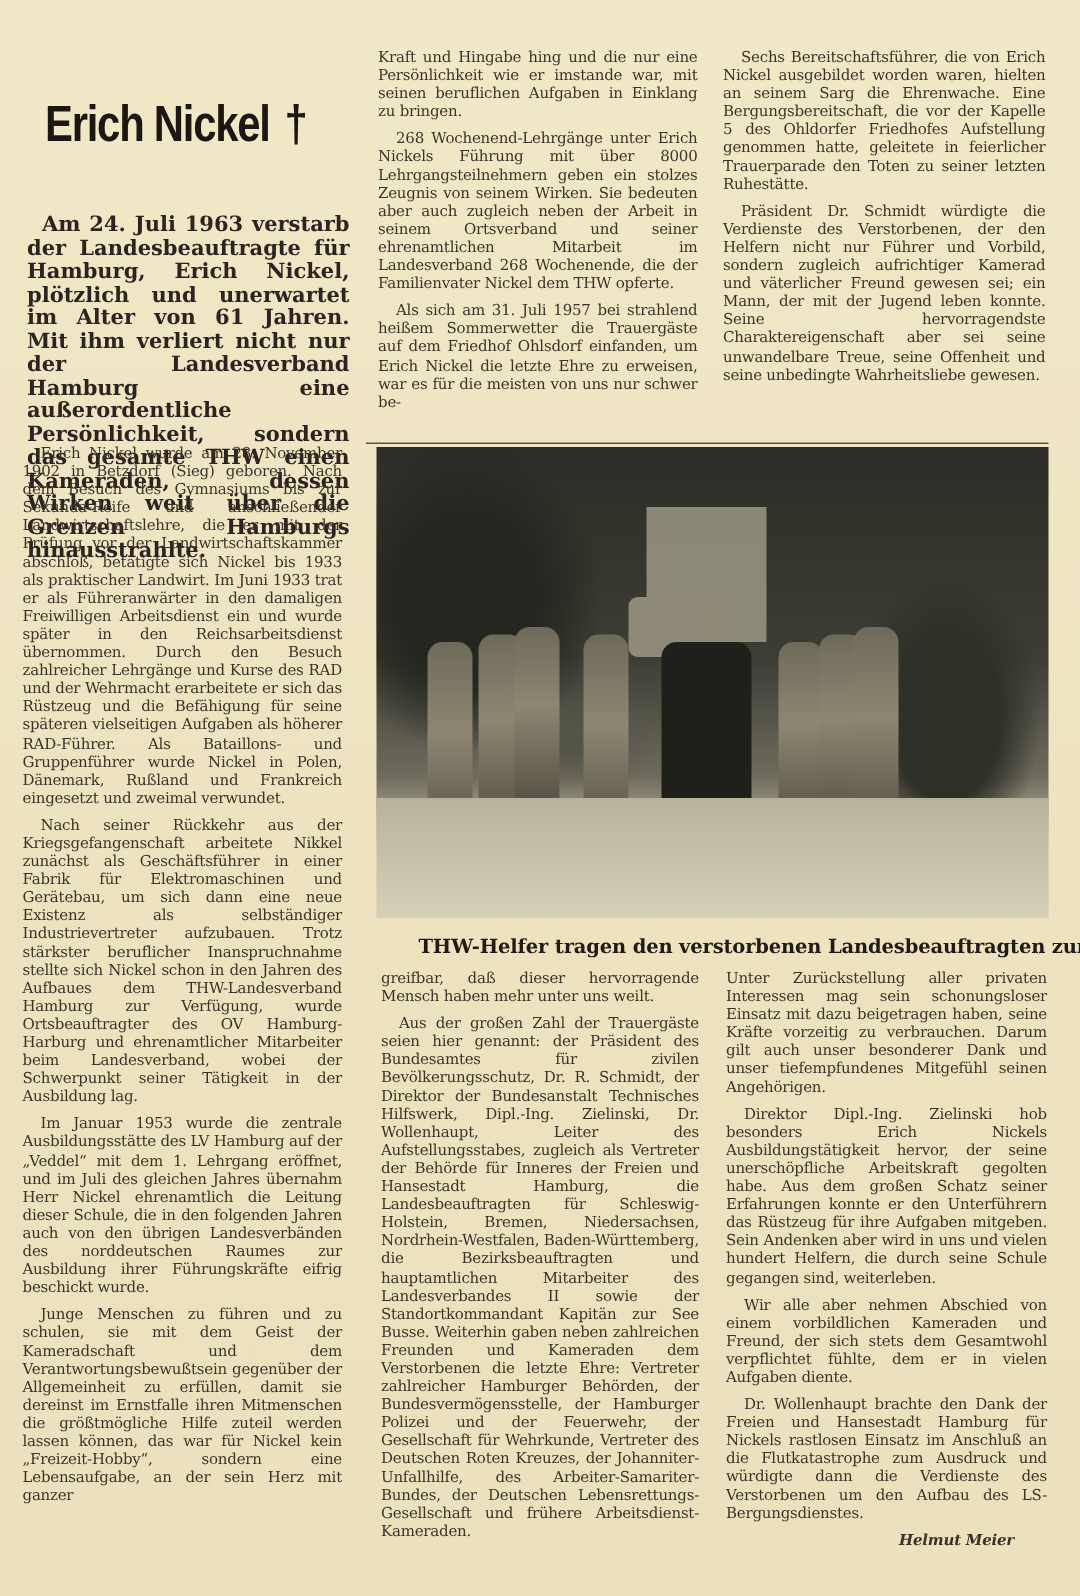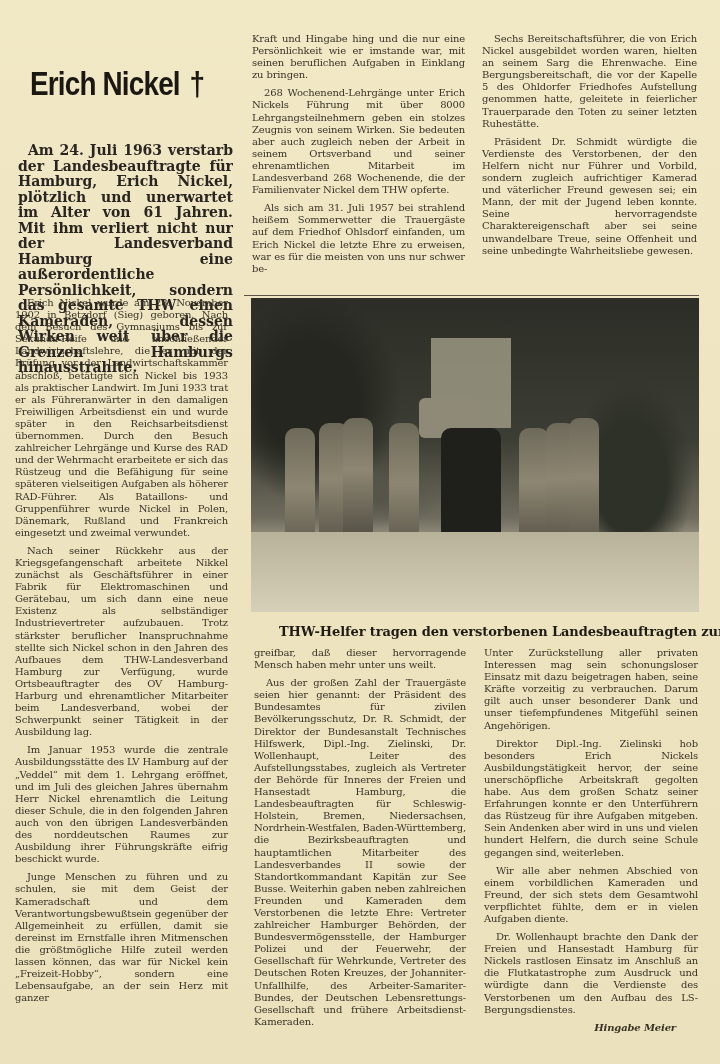--- a/index.html
+++ b/index.html
@@ -99,16 +99,16 @@
   <div class="col" style="left:254px; top:647px; width:212px;">
     <p class="noind">greifbar, daß dieser hervorragende Mensch haben mehr unter uns weilt.</p>
     <p>Aus der großen Zahl der Trauergäste seien hier genannt: der Präsident des Bundesamtes für zivilen Bevölkerungsschutz, Dr. R. Schmidt, der Direktor der Bundesanstalt Technisches Hilfswerk, Dipl.-Ing. Zielinski, Dr. Wollenhaupt, Leiter des Aufstellungsstabes, zugleich als Vertreter der Behörde für Inneres der Freien und Hansestadt Hamburg, die Landesbeauftragten für Schleswig-Holstein, Bremen, Niedersachsen, Nordrhein-Westfalen, Baden-Württemberg, die Bezirksbeauftragten und hauptamtlichen Mitarbeiter des Landesverbandes II sowie der Standortkommandant Kapitän zur See Busse. Weiterhin gaben neben zahlreichen Freunden und Kameraden dem Verstorbenen die letzte Ehre: Vertreter zahlreicher Hamburger Behörden, der Bundesvermögensstelle, der Hamburger Polizei und der Feuerwehr, der Gesellschaft für Wehrkunde, Vertreter des Deutschen Roten Kreuzes, der Johanniter-Unfallhilfe, des Arbeiter-Samariter-Bundes, der Deutschen Lebensrettungs-Gesellschaft und frühere Arbeitsdienst-Kameraden.</p>
   </div>
 
   <div class="col" style="left:484px; top:647px; width:214px;">
     <p class="noind">Unter Zurückstellung aller privaten Interessen mag sein schonungsloser Einsatz mit dazu beigetragen haben, seine Kräfte vorzeitig zu verbrauchen. Darum gilt auch unser besonderer Dank und unser tiefempfundenes Mitgefühl seinen Angehörigen.</p>
     <p>Direktor Dipl.-Ing. Zielinski hob besonders Erich Nickels Ausbildungstätigkeit hervor, der seine unerschöpfliche Arbeitskraft gegolten habe. Aus dem großen Schatz seiner Erfahrungen konnte er den Unterführern das Rüstzeug für ihre Aufgaben mitgeben. Sein Andenken aber wird in uns und vielen hundert Helfern, die durch seine Schule gegangen sind, weiterleben.</p>
     <p>Wir alle aber nehmen Abschied von einem vorbildlichen Kameraden und Freund, der sich stets dem Gesamtwohl verpflichtet fühlte, dem er in vielen Aufgaben diente.</p>
     <p>Dr. Wollenhaupt brachte den Dank der Freien und Hansestadt Hamburg für Nickels rastlosen Einsatz im Anschluß an die Flutkatastrophe zum Ausdruck und würdigte dann die Verdienste des Verstorbenen um den Aufbau des LS-Bergungsdienstes.</p>
-    <div class="sig">Hingabe Meier</div>
+    <div class="sig">Helmut Meier</div>
   </div>
 
 </div>
 
 </body></html>

